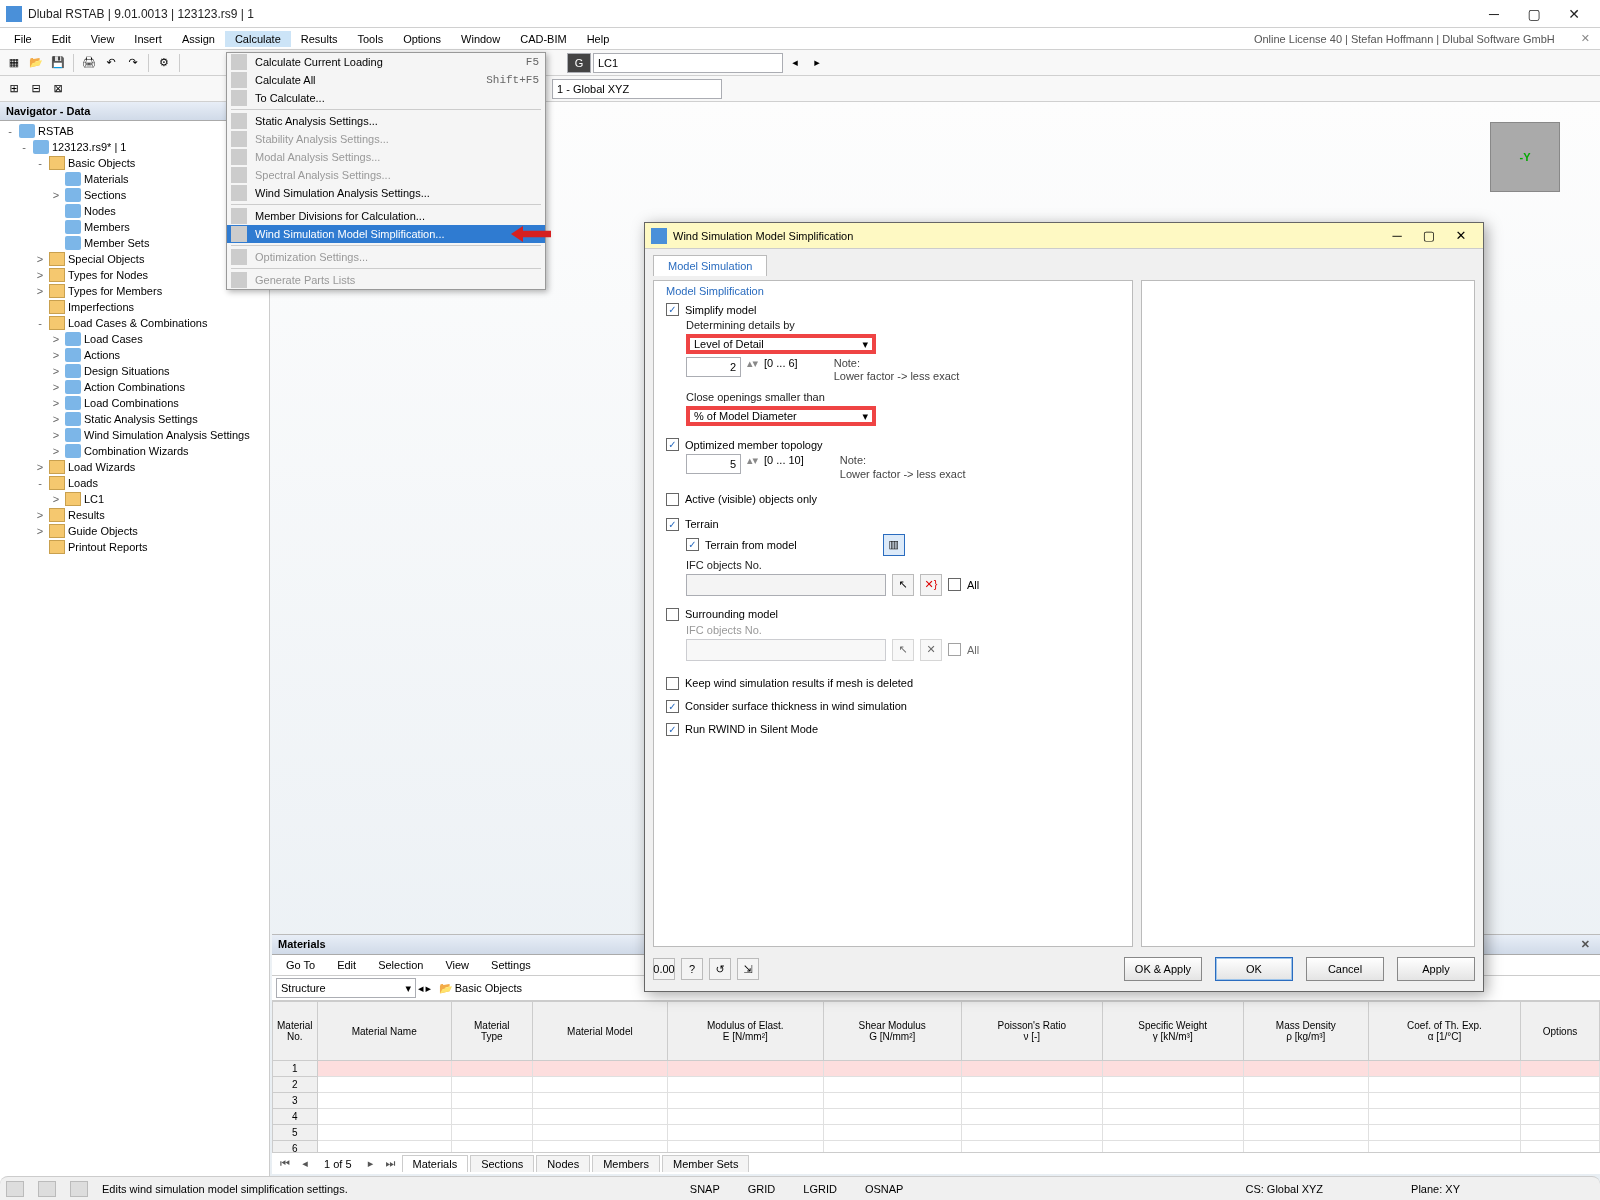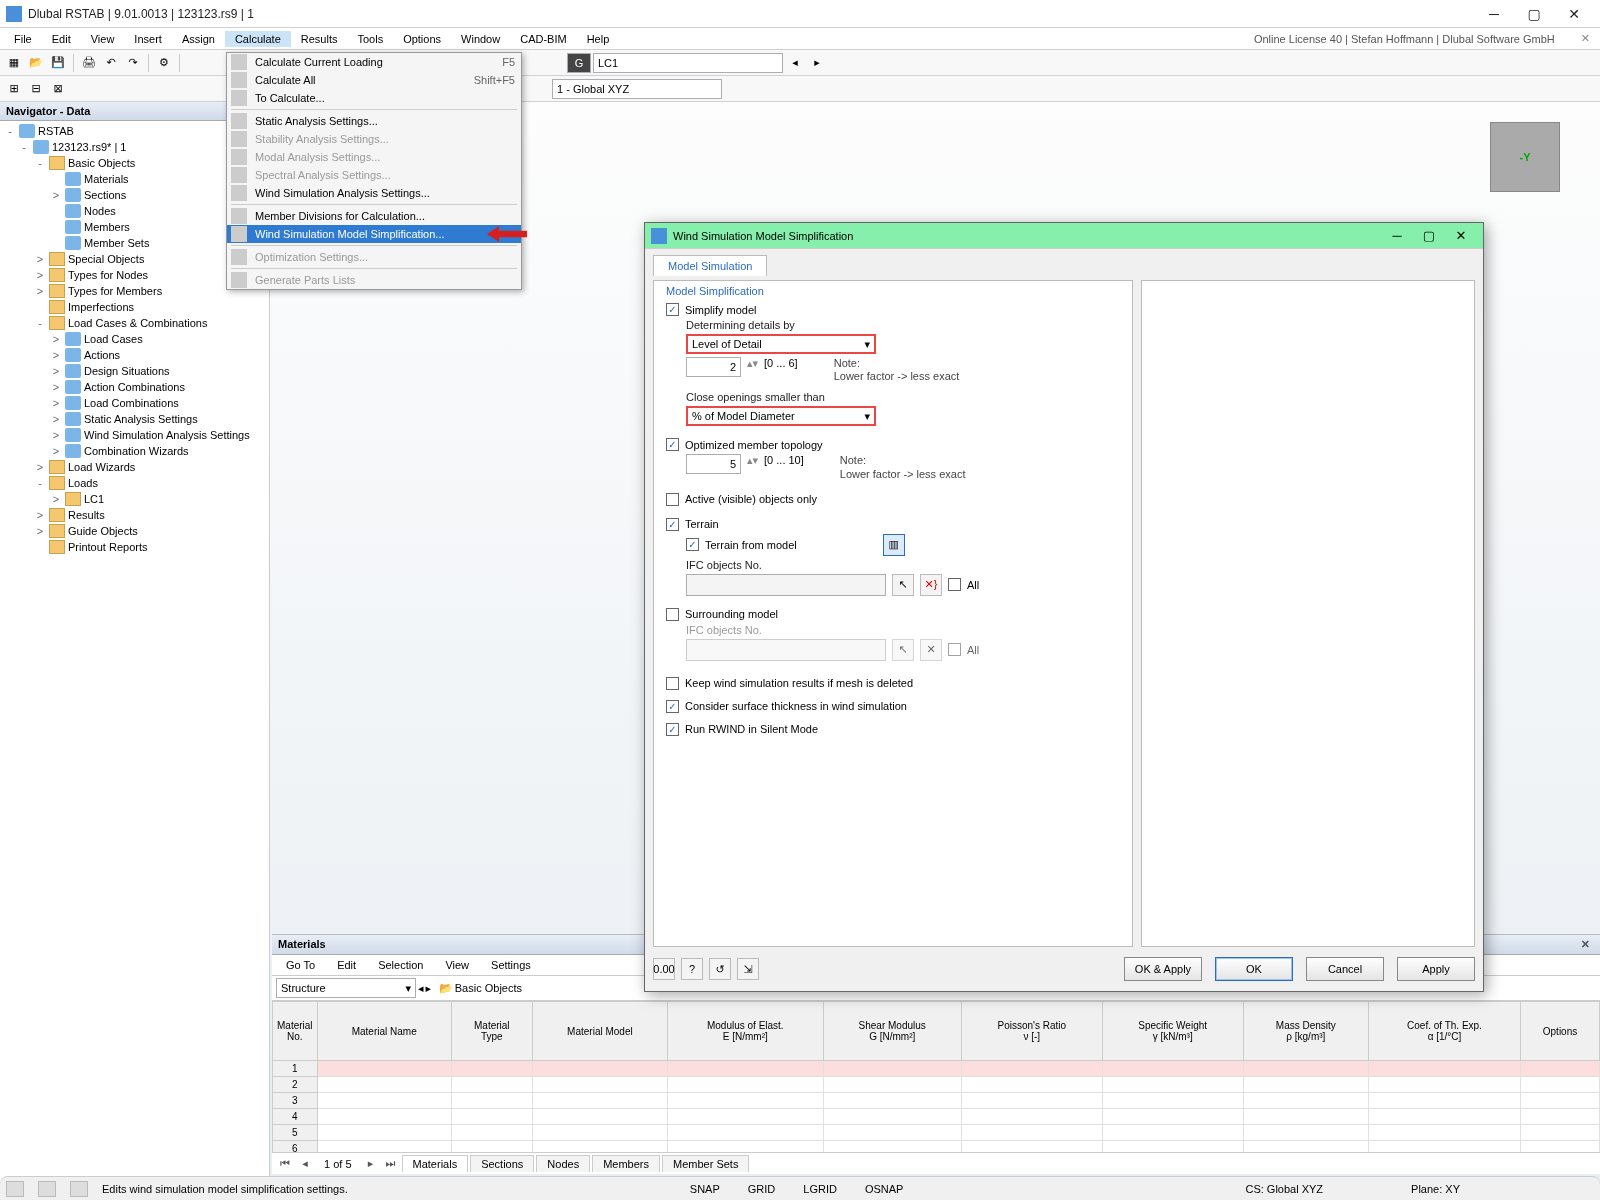--- a/index.html
+++ b/index.html
@@ -35,45 +35,45 @@
 .tree-item.l0 { padding-left: 4px; }
 .tree-item.l1 { padding-left: 18px; }
 .tree-item.l2 { padding-left: 34px; }
 .tree-item.l3 { padding-left: 50px; }
 
 .viewport { flex:1; background: linear-gradient(#fdfdfd,#e8eef3); position: relative; }
 .cube-nav { position:absolute; top:20px; right:40px; width:70px; height:70px; background:#aaa; border:1px solid #888; display:flex; align-items:center; justify-content:center; color:#0a0; font-weight:bold;}
 .axis-widget { position:absolute; bottom: 40px; left: 40px; }
 .axis-widget .ax { position:absolute; font-weight:bold; font-size:10px;}
 
-.dropdown-menu { position:absolute; top: 52px; left: 226px; width: 296px; background:#f5f5f5; border:1px solid #999; box-shadow: 2px 2px 6px rgba(0,0,0,0.3); z-index: 50; }
+.dropdown-menu { position:absolute; top: 52px; left: 226px; width: 320px; background:#f5f5f5; border:1px solid #999; box-shadow: 2px 2px 6px rgba(0,0,0,0.3); z-index: 50; }
 .dropdown-menu .ditem { display:flex; align-items:center; padding: 3px 6px 3px 28px; position:relative; }
 .dropdown-menu .ditem .di-ico { position:absolute; left:4px; width:16px; height:16px; background:#ccc; }
 .dropdown-menu .ditem.disabled { color:#999; }
-.dropdown-menu .ditem .shortcut { margin-left:auto; color:#666; padding-left:20px;}
+.dropdown-menu .ditem .shortcut { margin-left:auto; color:#666; padding-left:20px;font-family:Liberation Mono, monospace;}
 .dropdown-menu .dsep { height:1px; background:#ccc; margin: 2px 4px; }
 .dropdown-menu .ditem.highlight { background:#2f7bd1; color:#fff; }
 .dropdown-menu .arrow-callout { position:absolute; right:-6px; top:50%; transform:translateY(-50%); width:40px; height:16px; background:#d62020; clip-path: polygon(0 50%, 30% 0, 30% 30%, 100% 30%, 100% 70%, 30% 70%, 30% 100%); }
 
 .dialog { position:absolute; top: 222px; left: 644px; width: 840px; height: 770px; background:#f0f0f0; border:1px solid #666; box-shadow: 3px 3px 14px rgba(0,0,0,0.35); z-index:100; display:flex; flex-direction:column;}
-.dialog .dlg-title { height:26px; background:#86efac; display:flex; align-items:center; padding:0 6px; border-bottom:1px solid #ccc;}
+.dialog .dlg-title { height:26px; background:#fef9c3; display:flex; align-items:center; padding:0 6px; border-bottom:1px solid #ccc;}
 .dialog .dlg-title .dlg-ico { width:16px; height:16px; background:#4a90d9; margin-right:6px;}
 .dialog .dlg-title .dlg-btns { margin-left:auto; display:flex; }
 .dialog .dlg-title .dlg-btn { width:32px; text-align:center; font-size:13px; }
 .dialog .dlg-tabs { background:#f0f0f0; padding: 6px 8px 0; }
 .dialog .dlg-tab { display:inline-block; padding:4px 14px; background:#fff; border:1px solid #bbb; border-bottom:none; color:#2a6cbf; }
 .dialog .dlg-body { flex:1; display:flex; padding:4px 8px; gap:8px; }
 .dialog .dlg-left { flex: 0 0 480px; background:#fff; border:1px solid #bbb; padding:4px 12px; overflow:auto;}
 .dialog .dlg-right { flex:1; background:#fff; border:1px solid #bbb; }
 .dialog .section-title { color:#2a6cbf; margin-bottom:6px; }
 .dialog .form-row { margin: 3px 0 3px 0; display:flex; align-items:center; gap:6px; }
 .dialog .chk { width:13px; height:13px; border:1px solid #666; background:#fff; display:inline-flex; align-items:center; justify-content:center; font-size:10px; color:#2a6cbf;}
 .dialog label { cursor:default; }
 .dialog .sublabel { margin-left: 20px; color:#222; }
-.dialog .combo-field { border:2px solid #ef4444; background:#fff; height:20px; padding:0 4px; width: 190px; display:flex; align-items:center; justify-content:space-between;}
+.dialog .combo-field { border:4px solid #ef4444; background:#fff; height:20px; padding:0 4px; width: 190px; display:flex; align-items:center; justify-content:space-between;}
 .dialog .num-field { border:1px solid #abadb3; background:#fff; height:20px; width: 55px; text-align:right; padding:0 4px;}
 .dialog .note { color:#444; font-size:10px; line-height:1.2; }
 .dialog .icon-btn { width:22px; height:22px; border:1px solid #bbb; background:#f4f4f4; display:inline-flex; align-items:center; justify-content:center;}
 .dialog .icon-btn.active { border-color:#2a6cbf; background:#dceaf9;}
 .dialog .text-field { border:1px solid #abadb3; background:#f4f4f4; height:22px; width: 200px;}
 .dialog .dlg-footer { padding:6px 8px 10px; display:flex; align-items:center; }
 .dialog .footer-left { display:flex; gap:6px; }
 .dialog .footer-right { margin-left:auto; display:flex; gap:13px; }
 .dialog .btn { min-width:78px; height:24px; border:1px solid #888; background:linear-gradient(#fff,#e4e4e4); display:flex; align-items:center; justify-content:center;}
 .dialog .btn.primary { border-color:#2a6cbf; box-shadow: inset 0 0 0 1px #9cc3ea;}

